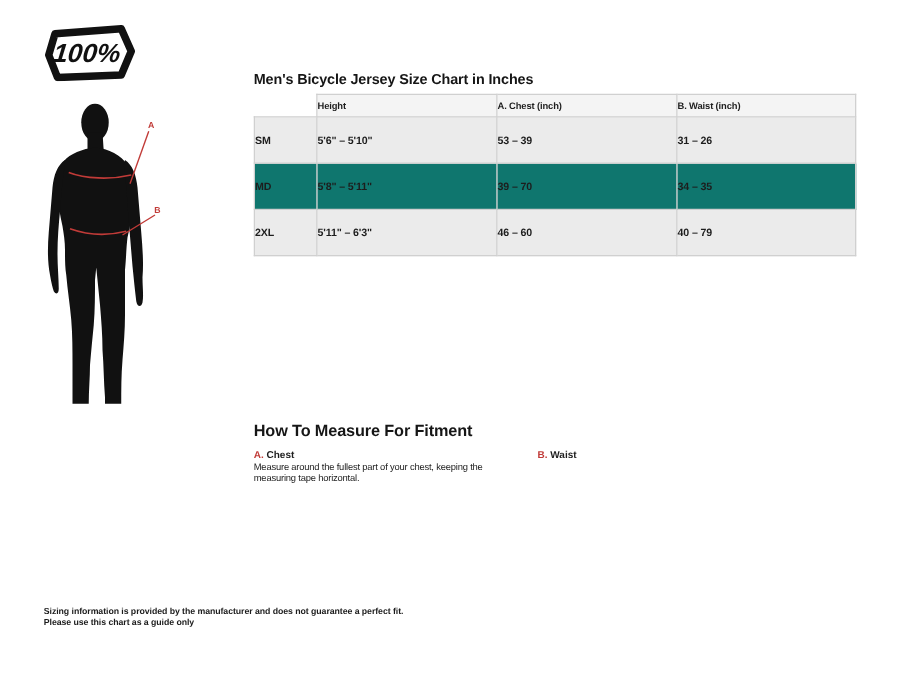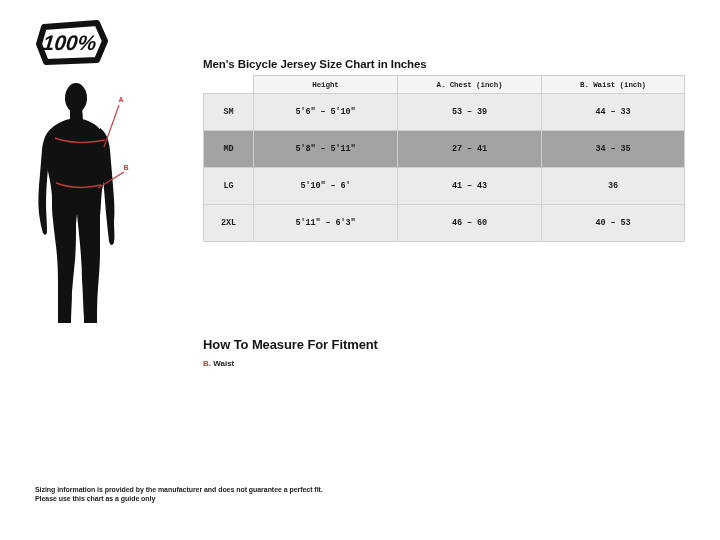--- a/index.html
+++ b/index.html
@@ -41,28 +41,28 @@
   .size-table {
     position:absolute; left:203px; top:75px; width:481px;
     border-collapse:collapse; table-layout:fixed;
   }
   .size-table col.c0 { width:50px; }
   .size-table col.c1 { width:144px; }
   .size-table col.c2 { width:144px; }
   .size-table col.c3 { width:143px; }
   .size-table th, .size-table td {
     border:1px solid var(--border);
-    text-align:center; vertical-align:middle;
-    font-weight:700; color:#1d1d1d;font-family:Liberation Mono, monospace;
+    text-align:left; vertical-align:middle;
+    font-weight:700; color:#1d1d1d;
   }
   .size-table th {
     height:18px; font-size:7.5px; background:var(--headbg); letter-spacing:-0.1px;
   }
   .size-table th.blank { border:none; background:transparent; }
-  .size-table td { height:37px; font-size:8.5px; letter-spacing:-0.1px; background:#a3a3a3; }
+  .size-table td { height:37px; font-size:8.5px; letter-spacing:-0.1px; background:#0f766e; }
   .size-table tr.stripe td { background:var(--stripe); }
 
   
   .howto { position:absolute; left:203px; top:337px; width:481px; }
   .howto h2 { font-size:13px; font-weight:700; letter-spacing:-0.1px; color:#161616; margin-bottom:7px; }
   .howto .cols { display:flex; gap:11px; }
   .howto .col-a { width:216px; }
   .howto .col-b { width:240px; }
   .measure-label { font-size:8px; font-weight:700; margin-bottom:1px; }
   .measure-label .prefix { color:var(--accent); }
@@ -122,46 +122,47 @@
       <tr>
     <th class="blank"></th>
     <th>Height</th>
     <th>A. Chest (inch)</th>
     <th>B. Waist (inch)</th>
   </tr>
   <tr class="stripe">
     <td>SM</td>
     <td>5'6" – 5'10"</td>
     <td>53 – 39</td>
-    <td>44 – 33</td>
+    <td>31 – 26</td>
   </tr>
   <tr>
     <td>MD</td>
     <td>5'8" – 5'11"</td>
-    <td>27 – 41</td>
+    <td>39 – 70</td>
     <td>34 – 35</td>
-  </tr>
-  <tr class="stripe">
-    <td>LG</td>
-    <td>5'10" – 6'</td>
-    <td>41 – 43</td>
-    <td>36</td>
   </tr>
   <tr class="stripe">
     <td>2XL</td>
     <td>5'11" – 6'3"</td>
     <td>46 – 60</td>
-    <td>40 – 53</td>
+    <td>40 – 79</td>
   </tr>
 </tbody>
   </table>
 
 <div class="howto">
   <h2>How To Measure For Fitment</h2>
   <div class="cols">
+    <div class="col-a">
+      <div class="measure-label">
+        <span class="prefix">A.</span>
+        <span>Chest</span>
+      </div>
+      <div class="measure-text">Measure around the fullest part of your chest, keeping the measuring tape horizontal.</div>
+    </div>
     <div class="col-b">
       <div class="measure-label">
         <span class="prefix">B.</span>
         <span>Waist</span>
       </div>
     </div>
   </div>
 </div>
 
 <div class="disclaimer">

